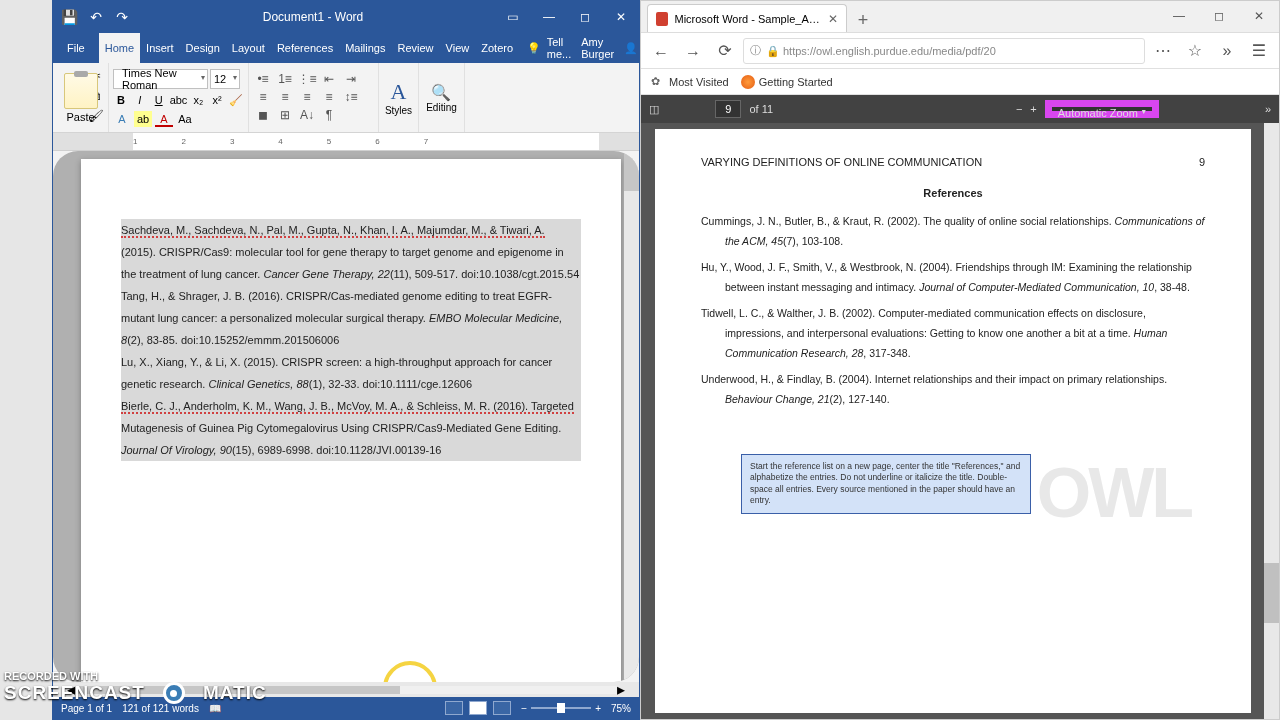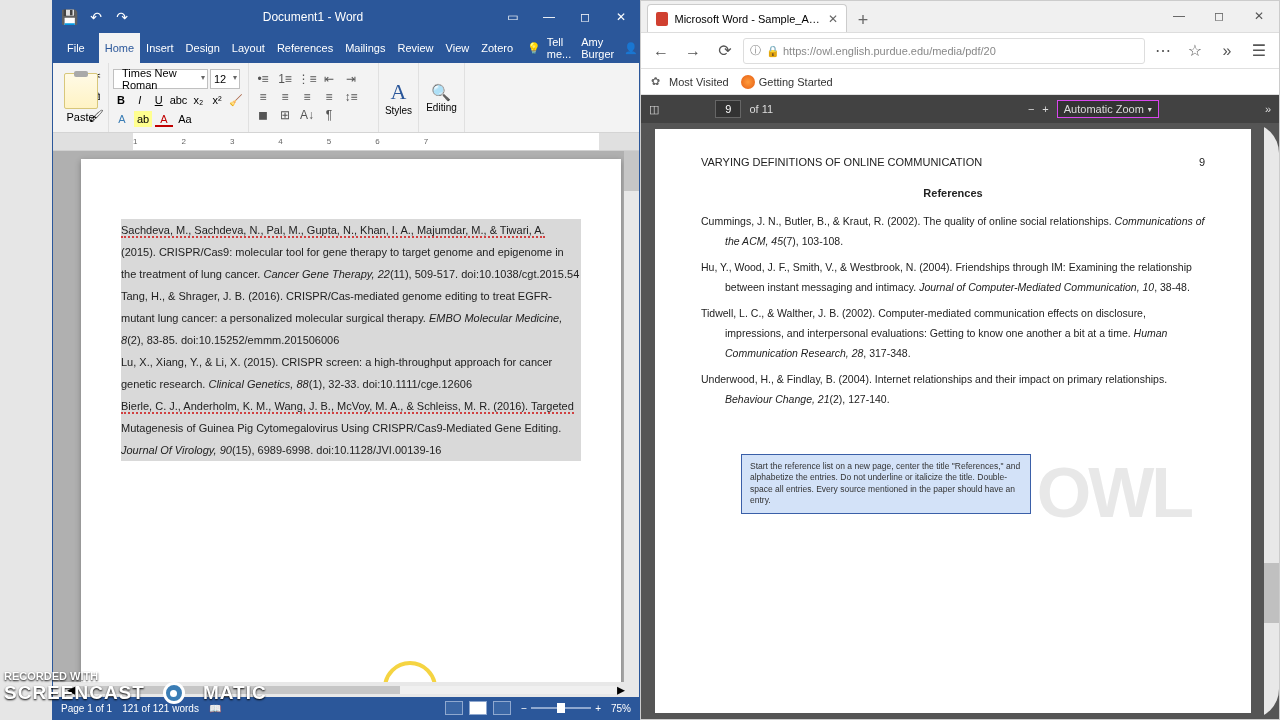--- a/index.html
+++ b/index.html
@@ -43,21 +43,21 @@
 .editing-group{width:46px;text-align:center;}
 .search-ico{font-size:16px;color:#555;}
 .group-sub{font-size:10px;}
 
 .ruler{height:18px;background:#fff;border-bottom:1px solid #d0d0d0;display:flex;align-items:center;font-size:8px;color:#666;position:relative;overflow:hidden;}
 .ruler-inner{position:absolute;left:80px;display:flex;gap:44px;}
 .ruler-tick{position:relative;}
 .ruler-shade{position:absolute;left:0;width:80px;height:100%;background:#e0e0e0;}
 .ruler-shade.right{left:auto;right:0;width:40px;}
 
-.word-doc-area{flex:1;background:#b0b0b0;overflow:hidden;position:relative;}
+.word-doc-area{flex:1;background:#b0b0b0;overflow:hidden;position:relative;border-radius:25px;}
 .word-page{position:absolute;left:28px;top:8px;width:540px;background:#fff;box-shadow:0 2px 6px rgba(0,0,0,.3);padding:60px 40px;font-family:"Times New Roman",serif;font-size:11px;line-height:2;color:#222;min-height:600px;}
 .word-page p{margin-bottom:0;}
 .highlighted{background:#d9d9d9;}
 .red-squiggle{border-bottom:2px dotted #d04040;}
 .italic{font-style:italic;}
 .word-scroll-v{position:absolute;right:0;top:0;width:15px;height:100%;background:#e8e8e8;}
 .word-scroll-v .thumb{position:absolute;top:0;width:100%;height:40px;background:#c6c6c6;}
 .word-scroll-h{height:15px;background:#e8e8e8;display:flex;align-items:center;padding:0 14px;}
 .word-scroll-h .track{flex:1;height:8px;background:#f0f0f0;position:relative;}
 .word-scroll-h .thumb{position:absolute;left:0;width:60%;height:100%;background:#c6c6c6;}
@@ -86,22 +86,22 @@
 .lock-ico{width:12px;height:12px;color:#4caf50;font-size:11px;}
 .bookmarks-bar{height:26px;background:#fff;border-bottom:1px solid #e0e0e0;display:flex;align-items:center;gap:12px;padding:0 10px;font-size:11px;color:#333;}
 .bm-item{display:flex;align-items:center;gap:4px;}
 .bm-ico{width:14px;height:14px;}
 .star-ico{color:#666;}
 .ff-ico{background:radial-gradient(#ff9b3c,#e55c12);border-radius:50%;}
 
 .pdf-viewer{flex:1;display:flex;flex-direction:column;background:#555;}
 .pdf-toolbar{height:28px;background:#424242;display:flex;align-items:center;padding:0 8px;gap:8px;font-size:11px;color:#ddd;}
 .pdf-pagenum{width:26px;height:18px;background:#333;border:1px solid #666;text-align:center;color:#fff;font-size:11px;}
-.pdf-zoom-combo{height:18px;background:#333;border:1px solid #d946ef;padding:0 6px;display:flex;align-items:center;gap:4px;}
-.pdf-content{flex:1;overflow:hidden;position:relative;background:#555;border-radius:30px;}
+.pdf-zoom-combo{height:18px;background:#333;border:7px solid #d946ef;padding:0 6px;display:flex;align-items:flex-start;gap:4px;}
+.pdf-content{flex:1;overflow:hidden;position:relative;background:#555;}
 .pdf-page{position:absolute;left:14px;top:6px;right:28px;bottom:6px;background:#fff;padding:24px 46px;font-family:"Times New Roman",serif;font-size:11px;line-height:1.7;color:#222;}
 .pdf-watermark{position:absolute;right:60px;bottom:160px;font-size:70px;color:#e8e8e8;font-weight:bold;transform:rotate(0);font-family:Arial;letter-spacing:-3px;}
 .pdf-running-head{display:flex;justify-content:space-between;font-size:11px;margin-bottom:12px;}
 .pdf-ref-title{text-align:center;font-weight:bold;margin:6px 0 10px;}
 .pdf-ref{padding-left:24px;text-indent:-24px;margin-bottom:6px;font-size:10.5px;line-height:1.9;}
 .pdf-ref .ital{font-style:italic;}
 .pdf-note-box{border:1.5px solid #3a5fa8;background:#d3e2f8;padding:6px 8px;font-size:8.5px;color:#333;line-height:1.35;margin-top:44px;width:290px;margin-left:40px;}
 .pdf-scroll-v{position:absolute;right:0;top:0;width:15px;height:100%;background:#e8e8e8;}
 .pdf-scroll-v .thumb{position:absolute;top:440px;width:100%;height:60px;background:#c0c0c0;}
 

